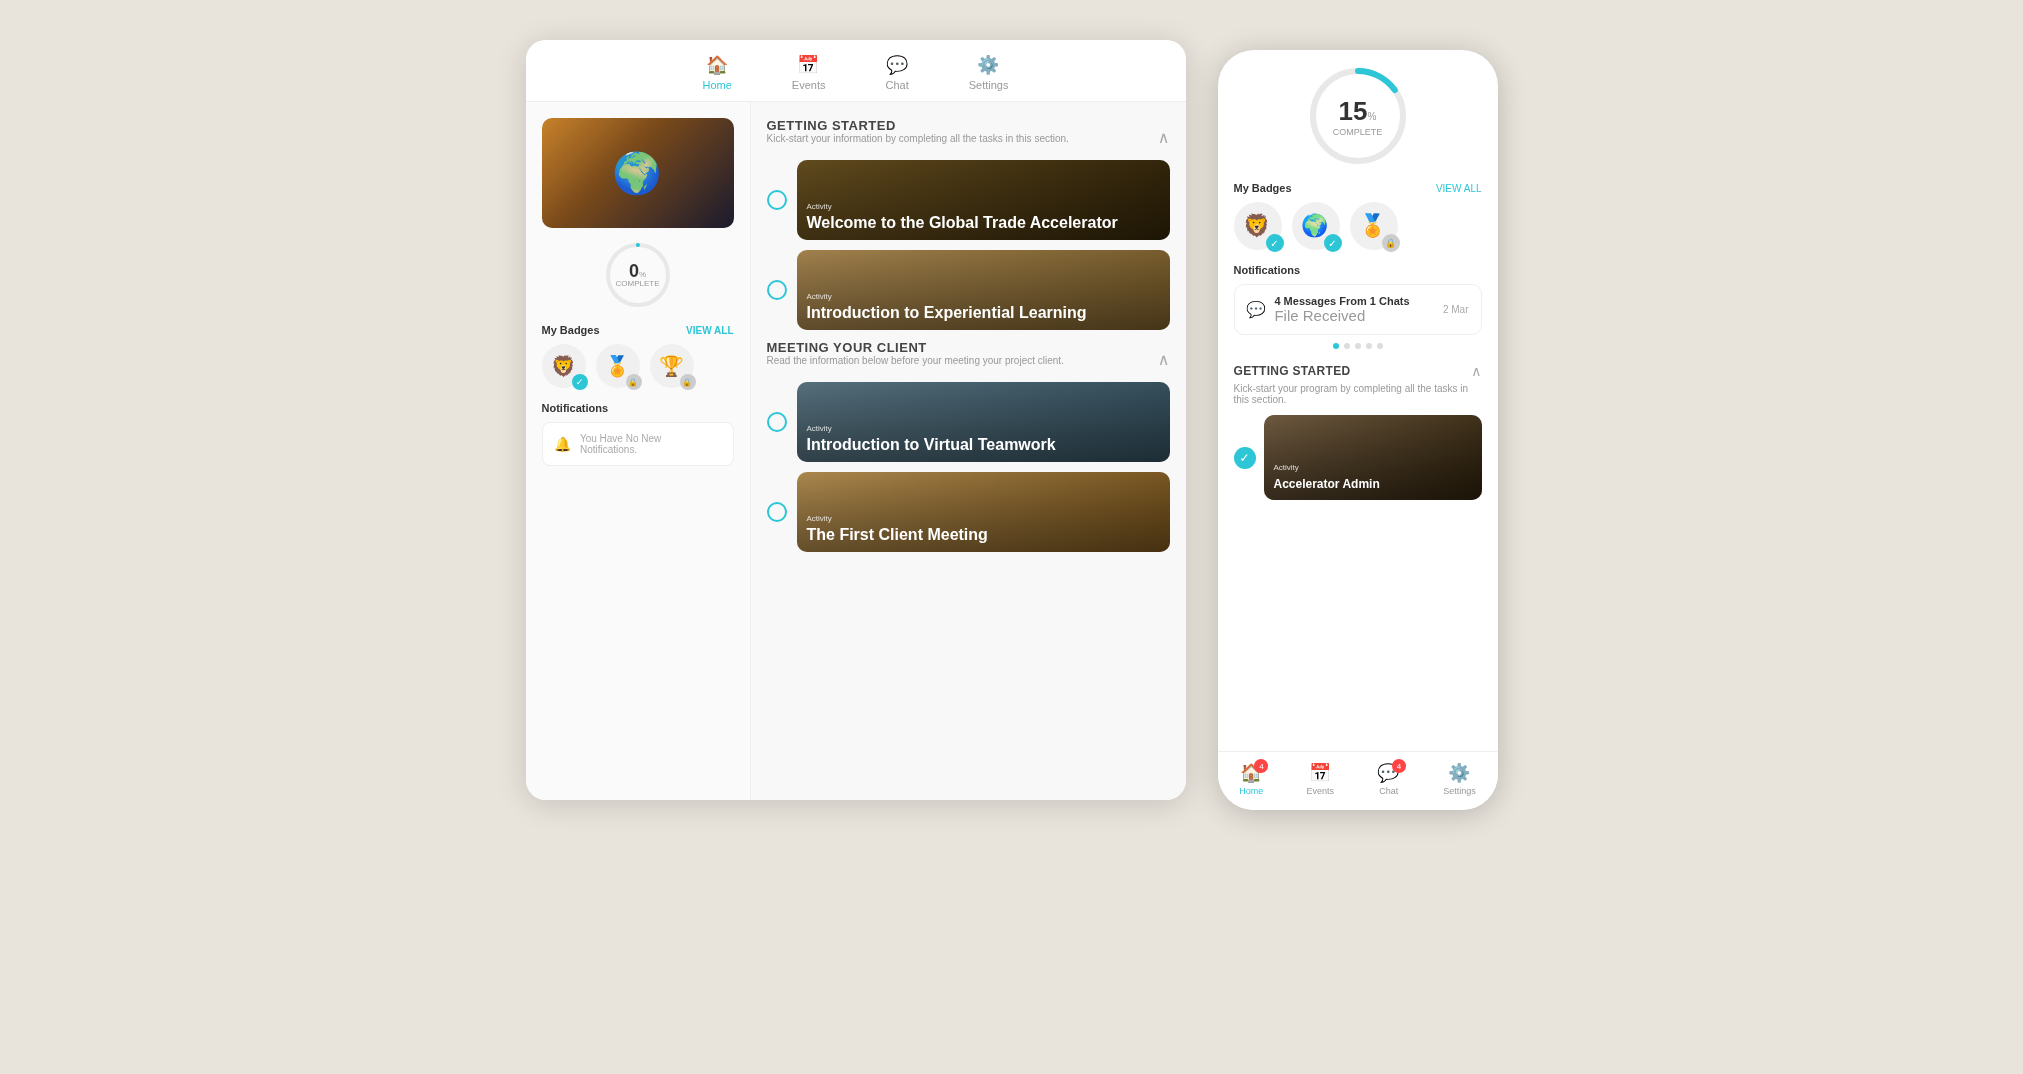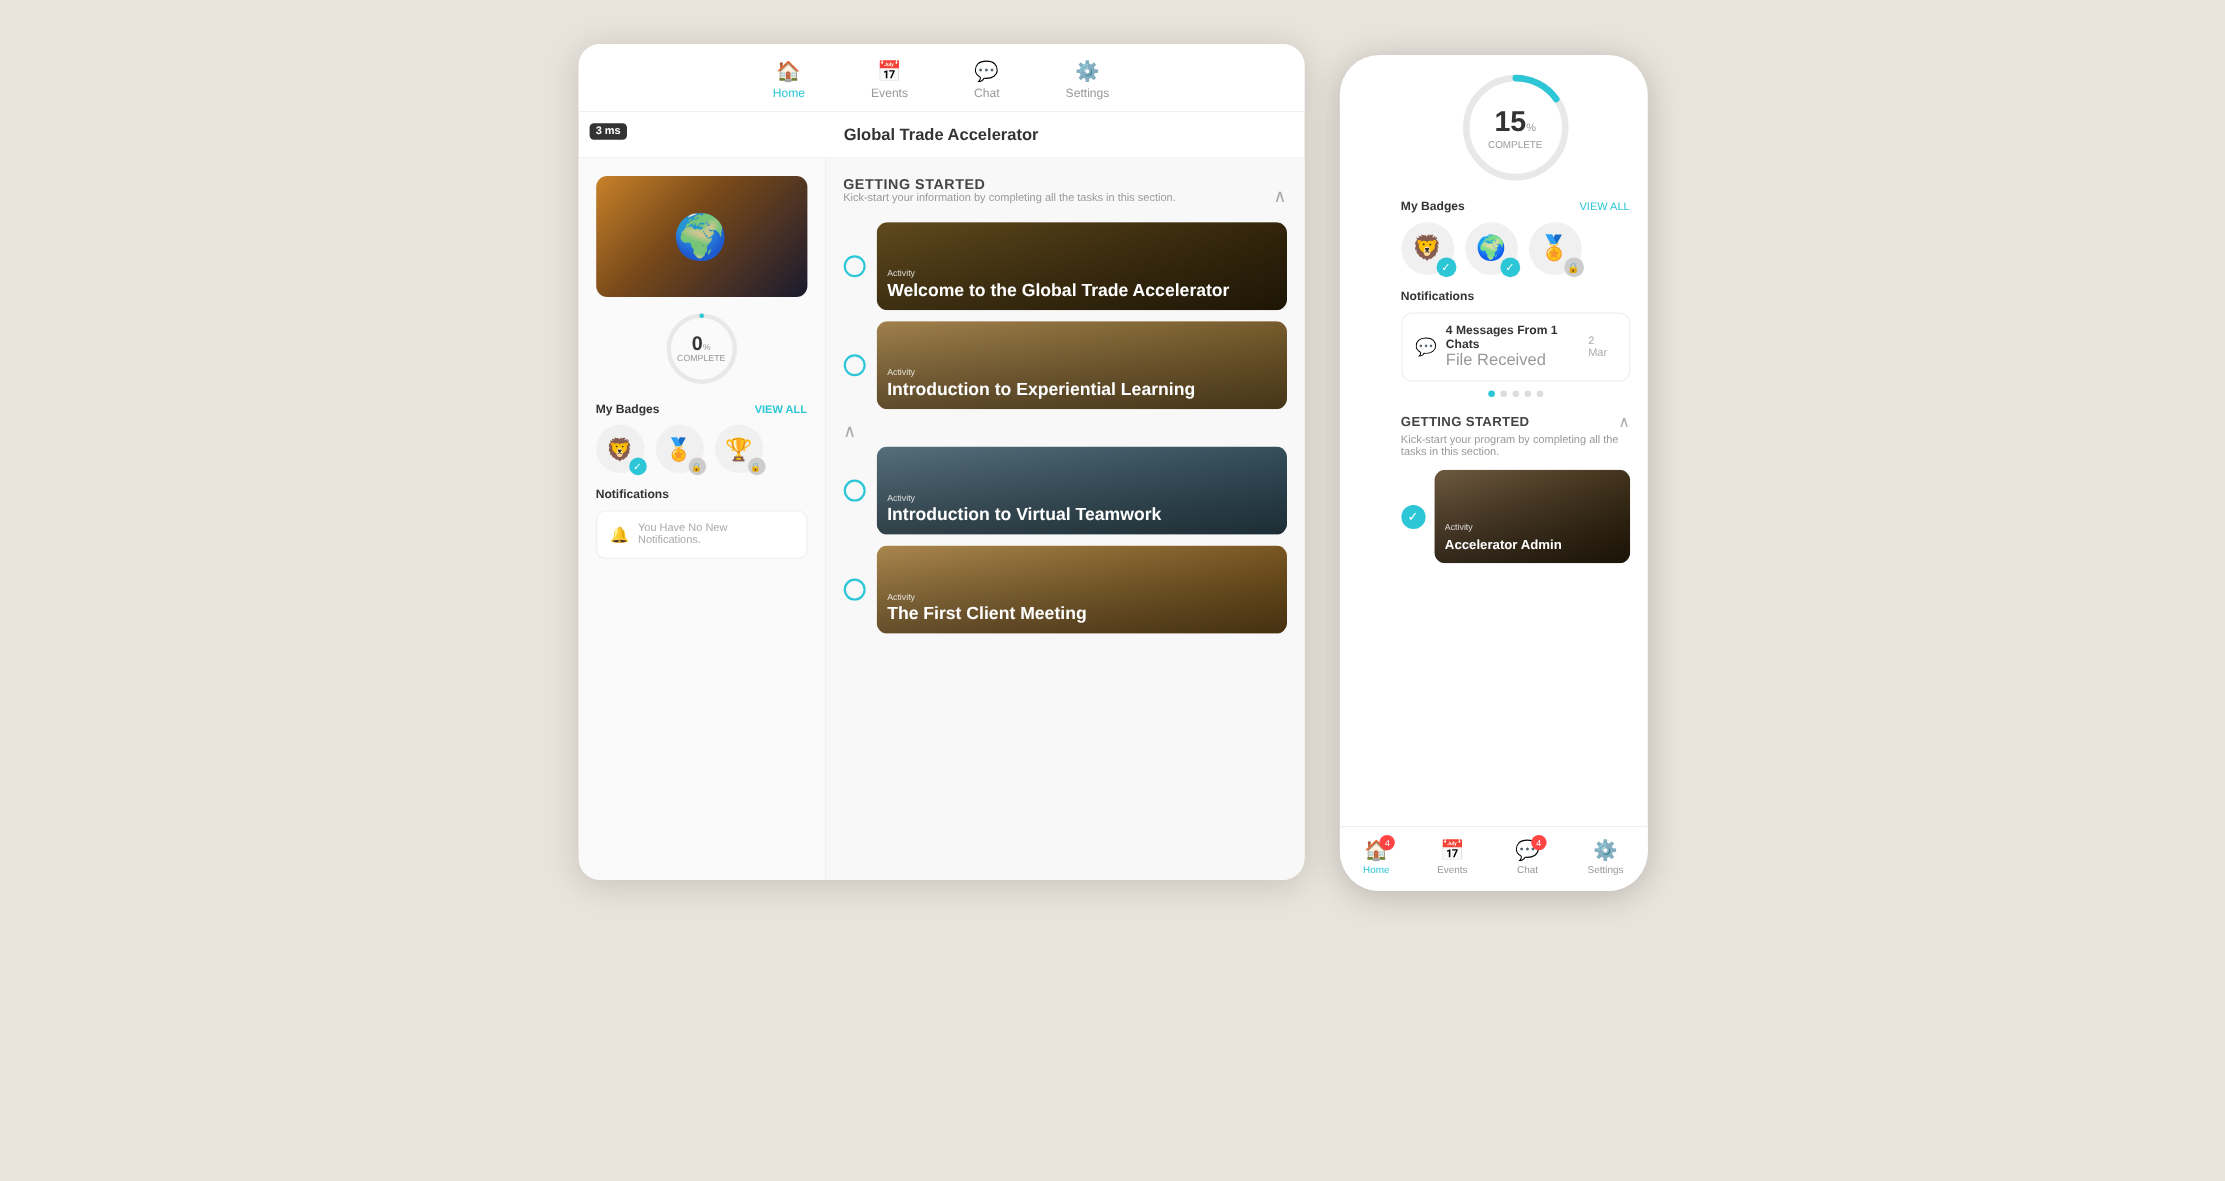--- a/index.html
+++ b/index.html
@@ -333,21 +333,20 @@
       font-size: 13px;
       font-weight: 700;
       color: #333;
       border-bottom: 1px solid #f0f0f0;
     }
 
     .phone-body {
       flex: 1;
       overflow-y: auto;
       padding: 16px;
-      margin-left: 40px;
     }
 
     .phone-progress-container {
       display: flex;
       justify-content: center;
       margin-bottom: 16px;
     }
     .phone-progress-circle {
       width: 100px;
       height: 100px;
@@ -622,24 +621,20 @@
     <div class="tablet-nav-item">
       <span class="tablet-nav-icon">💬</span>
       <span>Chat</span>
     </div>
     <div class="tablet-nav-item">
       <span class="tablet-nav-icon">⚙️</span>
       <span>Settings</span>
     </div>
   </nav>
 
-  <div class="tablet-header" style="position:relative;">
-    <span class="tablet-badge-tag">3 ms</span>
-    <span>Global Trade Accelerator</span>
-  </div>
 
   <div class="tablet-body">
 
     <div class="tablet-sidebar">
       <div class="sidebar-hero">
         <span class="sidebar-hero-globe">🌍</span>
       </div>
 
       <div class="progress-circle-container">
         <div class="progress-circle">
@@ -712,20 +707,24 @@
                 <span class="activity-tag">Activity</span>
                 <span class="activity-name">Introduction to Experiential Learning</span>
               </div>
             </div>
           </div>
         </div>
       </div>
 
       <div style="margin-top:10px;">
         <div class="section-header">
+          <div>
+            <div class="section-title">MEETING YOUR CLIENT</div>
+            <div class="section-desc">Read the information below before your meeting your project client.</div>
+          </div>
           <button class="chevron-btn">∧</button>
         </div>
 
         <div class="activity-card">
           <div class="activity-checkbox"></div>
           <div class="activity-thumb">
             <div class="activity-thumb-bg bg-teamwork">
               <div>
                 <span class="activity-tag">Activity</span>
                 <span class="activity-name">Introduction to Virtual Teamwork</span>

